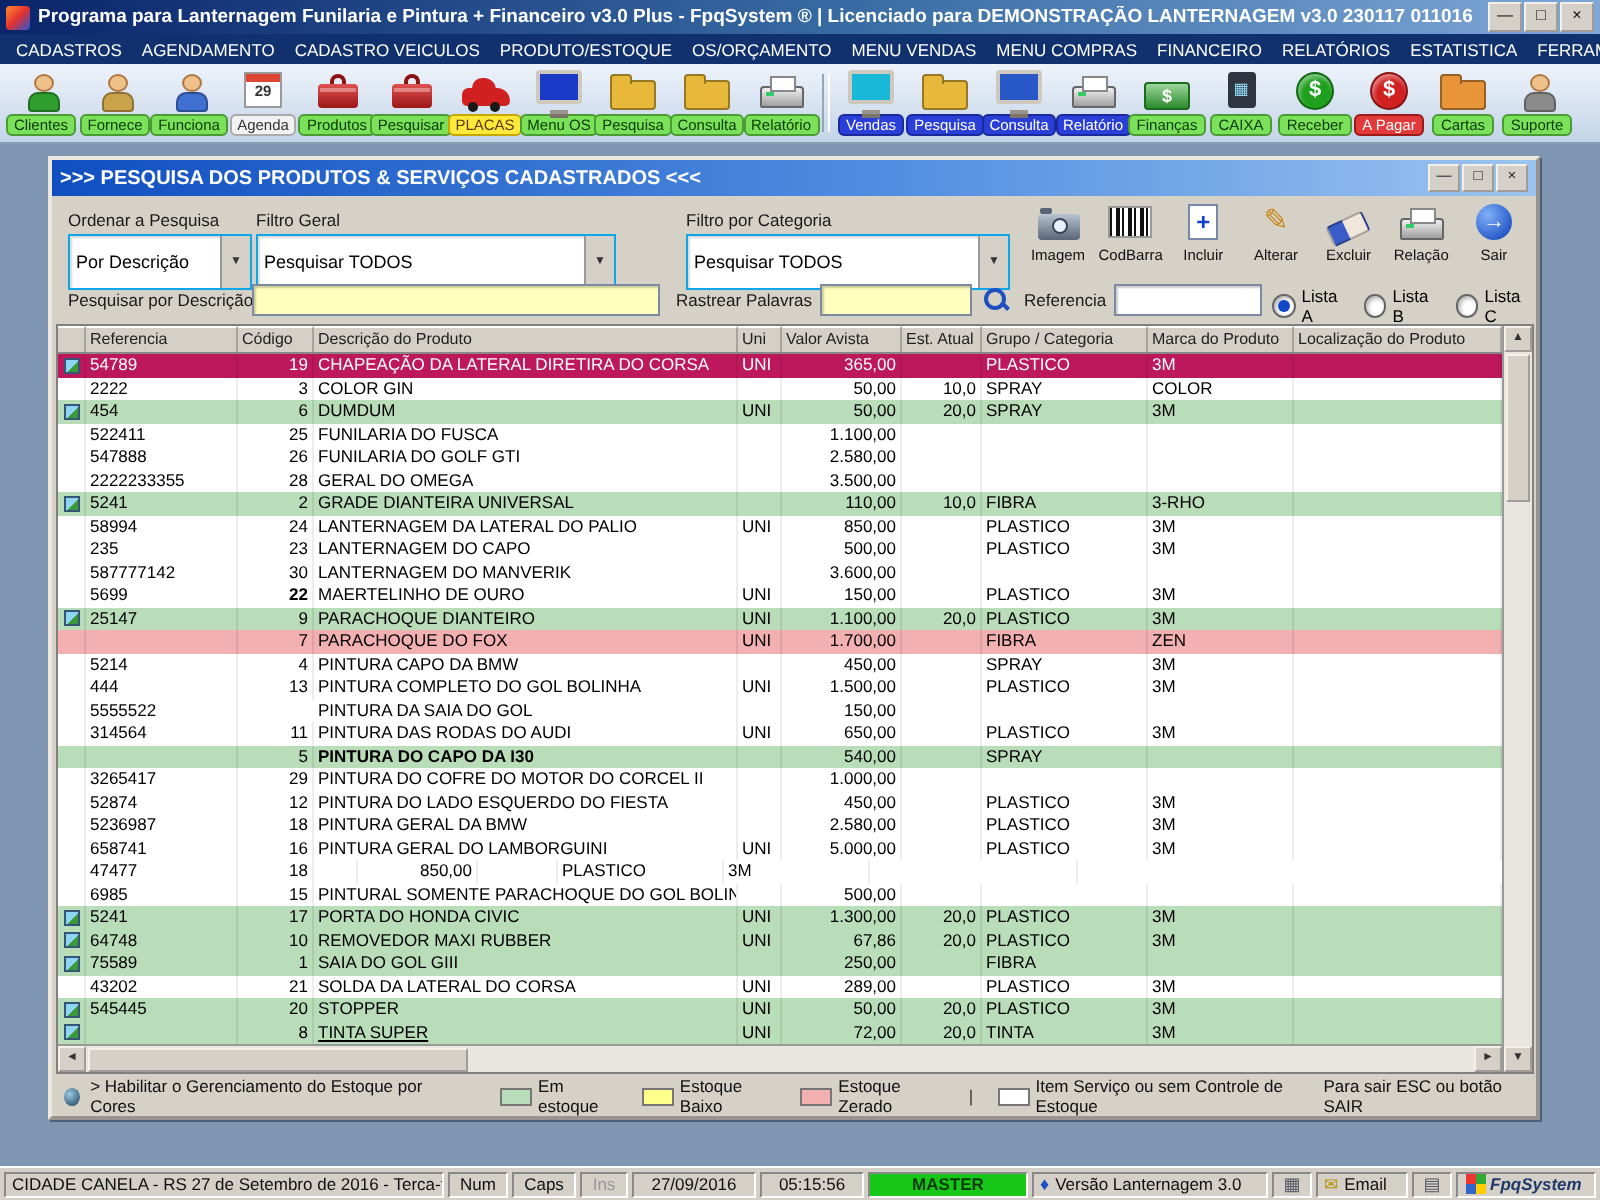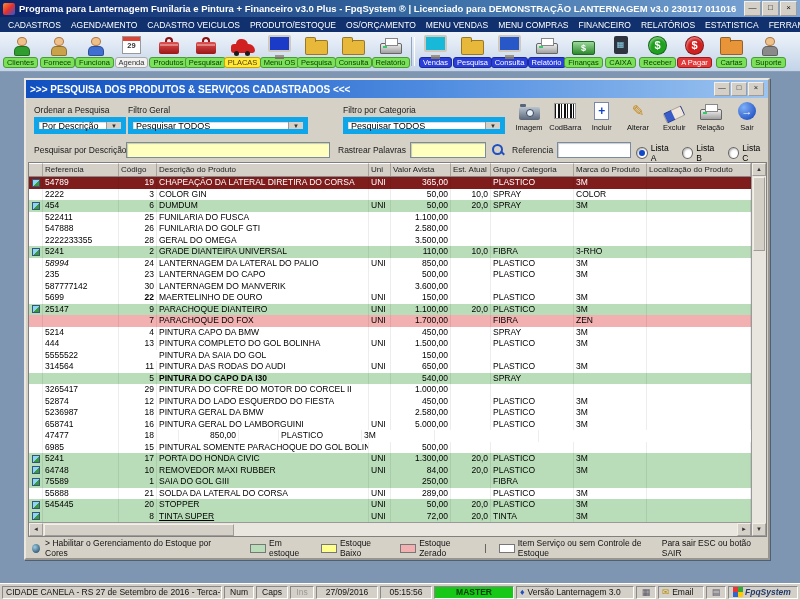--- a/index.html
+++ b/index.html
@@ -79,21 +79,21 @@
   .desktop{position:absolute;top:72px;left:0;right:0;bottom:17px;background:#7e96b2}
   .window{position:absolute;left:24px;top:6px;width:746px;height:482px;background:#d5d1c7;
           border:2px outset #ece8e0;box-shadow:1px 1px 0 rgba(20,30,45,.45);box-sizing:border-box}
   .wtitle{height:18px;display:flex;align-items:center;gap:4px;padding:0 4px;color:#fff;font-weight:bold;font-size:10px;
           background:linear-gradient(90deg,#0f4fc0,#4f8ce0 55%,#9cc4f0);white-space:nowrap;overflow:hidden}
   .wbtns{margin-left:auto;display:flex;gap:1px}
   .wbtn{width:14px;height:12px;background:#d4d0c8;border:1px outset #f4f0e8;font-size:7.5px;line-height:10px;text-align:center;
         color:#222;font-weight:normal}
   .wbody{position:absolute;top:18px;left:0;right:0;bottom:0}
   .flabel{position:absolute;font-size:8.5px;color:#1a1a1a;white-space:nowrap}
-  .dd{position:absolute;height:17px;background:#fff;border:5px solid #0ea5e9;box-shadow:inset 1px 1px 1px rgba(0,0,0,.15);
+  .dd{position:absolute;height:28px;background:#fff;border:1px solid #0ea5e9;box-shadow:inset 1px 1px 1px rgba(0,0,0,.15);
       display:flex;align-items:center;font-size:9px;padding-left:3px;box-sizing:border-box}
   .dd-text{white-space:nowrap;overflow:hidden}
   .dd-arrow{margin-left:auto;width:14px;align-self:stretch;background:#d4d0c8;border-left:1px solid #999;font-size:6px;
             display:flex;align-items:center;justify-content:center;color:#333}
   .inp{position:absolute;height:16px;border:1px solid #7a8aa0;box-shadow:inset 1px 1px 1px rgba(0,0,0,.2);font-size:9px;
        padding:0 2px;font-family:inherit;background:#fff;box-sizing:border-box}
   .inp.yellow{background:#ffffbe}
   .actions{position:absolute;left:486px;top:2px;width:252px;display:flex;justify-content:space-between}
   .abtn{width:34px;display:flex;flex-direction:column;align-items:center;gap:1px}
   .aicon{height:22px;display:flex;align-items:center;justify-content:center}
@@ -110,21 +110,21 @@
       white-space:nowrap;overflow:hidden;color:#222;flex:0 0 auto}
   .tbody{width:722px;height:345px;overflow:hidden;background:#fff}
   .trow{display:flex;height:11.5px}
   .td{box-sizing:border-box;font-size:8.5px;line-height:11.5px;padding:0 2px;white-space:nowrap;overflow:hidden;
       border-right:1px solid rgba(0,0,0,.07);flex:0 0 auto}
   .c0{display:flex;align-items:center;justify-content:center;padding:0}
   .num{text-align:right}
   .trow.white{background:#fff}
   .trow.green{background:#b9dcb9}
   .trow.pink{background:#f2b0b0}
-  .trow.selected{background:#7f1d1d;color:#fff}
+  .trow.selected{background:#be185d;color:#fff}
   .stockicon{width:8px;height:8px;background:linear-gradient(135deg,#8fd4f0 0 55%,#3a9a3a 55%);border:1px solid #335577;box-sizing:border-box}
   .hscroll{position:absolute;left:0;top:359px;width:722px;height:14px;background:#e9e6e0;border-top:1px solid #999;
            display:flex;align-items:center;box-sizing:border-box}
   .sbtn{width:14px;height:13px;background:#d4d0c8;border:1px outset #f4f0e8;font-size:6px;text-align:center;line-height:11px;
         color:#333;box-sizing:border-box;flex:0 0 auto}
   .hthumb{width:190px;height:12px;background:#d4d0c8;border:1px outset #f4f0e8;margin-left:1px;box-sizing:border-box}
   .vscroll{position:absolute;right:0;top:0;width:15px;height:373px;background:#e9e6e0;border-left:1px solid #999;
            display:flex;flex-direction:column;box-sizing:border-box}
   .vthumb{height:72px;margin:1px;background:#d4d0c8;border:1px outset #f4f0e8}
   .mt-auto{margin-top:auto}
@@ -501,21 +501,21 @@
               <span class="td" style="width: 212px;">GRADE DIANTEIRA UNIVERSAL</span>
               <span class="td" style="width: 22px;"></span>
               <span class="td num" style="width: 60px;">110,00</span>
               <span class="td num" style="width: 40px;">10,0</span>
               <span class="td" style="width: 83px;">FIBRA</span>
               <span class="td" style="width: 73px;">3-RHO</span>
               <span class="td" style="width: 104px;"></span>
             </div>
             <div class="trow white">
               <span class="td c0" style="width: 14px;"></span>
-              <span class="td" style="width: 76px; font-style: italic;">58994</span>
+              <span class="td" style="width: 76px;">58994</span>
               <span class="td num" style="width: 38px;">24</span>
               <span class="td" style="width: 212px;">LANTERNAGEM DA LATERAL DO PALIO</span>
               <span class="td" style="width: 22px;">UNI</span>
               <span class="td num" style="width: 60px;">850,00</span>
               <span class="td num" style="width: 40px;"></span>
               <span class="td" style="width: 83px;">PLASTICO</span>
               <span class="td" style="width: 73px;">3M</span>
               <span class="td" style="width: 104px;"></span>
             </div>
             <div class="trow white">
@@ -726,21 +726,21 @@
               <span class="td" style="width: 104px;"></span>
             </div>
             <div class="trow green">
               <span class="td c0" style="width: 14px;">
                 <span class="stockicon"></span>
               </span>
               <span class="td" style="width: 76px;">64748</span>
               <span class="td num" style="width: 38px;">10</span>
               <span class="td" style="width: 212px;">REMOVEDOR  MAXI RUBBER</span>
               <span class="td" style="width: 22px;">UNI</span>
-              <span class="td num" style="width: 60px;">84,00</span>
+              <span class="td num" style="width: 60px;">67,86</span>
               <span class="td num" style="width: 40px;">20,0</span>
               <span class="td" style="width: 83px;">PLASTICO</span>
               <span class="td" style="width: 73px;">3M</span>
               <span class="td" style="width: 104px;"></span>
             </div>
             <div class="trow green">
               <span class="td c0" style="width: 14px;">
                 <span class="stockicon"></span>
               </span>
               <span class="td" style="width: 76px;">75589</span>
@@ -748,21 +748,21 @@
               <span class="td" style="width: 212px;">SAIA DO GOL GIII</span>
               <span class="td" style="width: 22px;"></span>
               <span class="td num" style="width: 60px;">250,00</span>
               <span class="td num" style="width: 40px;"></span>
               <span class="td" style="width: 83px;">FIBRA</span>
               <span class="td" style="width: 73px;"></span>
               <span class="td" style="width: 104px;"></span>
             </div>
             <div class="trow white">
               <span class="td c0" style="width: 14px;"></span>
-              <span class="td" style="width: 76px;">55888</span>
+              <span class="td" style="width: 76px;">43202</span>
               <span class="td num" style="width: 38px;">21</span>
               <span class="td" style="width: 212px;">SOLDA DA LATERAL DO CORSA</span>
               <span class="td" style="width: 22px;">UNI</span>
               <span class="td num" style="width: 60px;">289,00</span>
               <span class="td num" style="width: 40px;"></span>
               <span class="td" style="width: 83px;">PLASTICO</span>
               <span class="td" style="width: 73px;">3M</span>
               <span class="td" style="width: 104px;"></span>
             </div>
             <div class="trow green">

